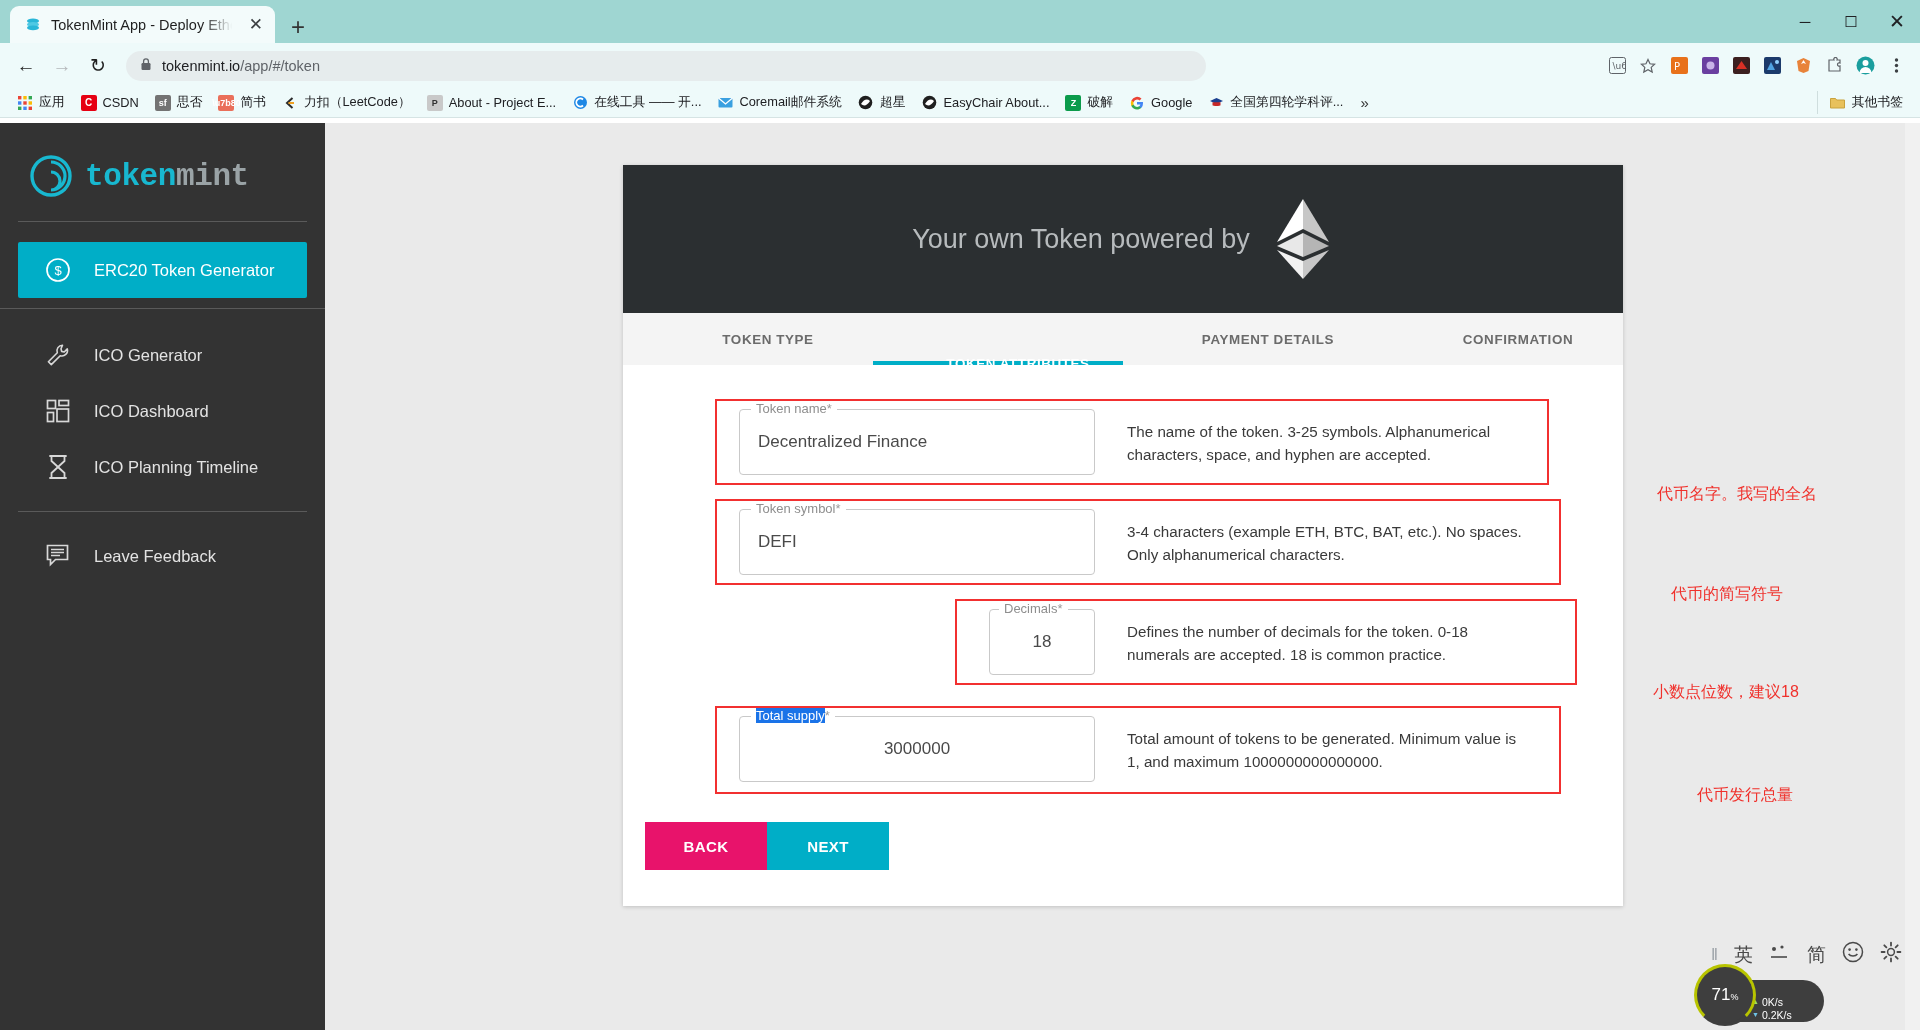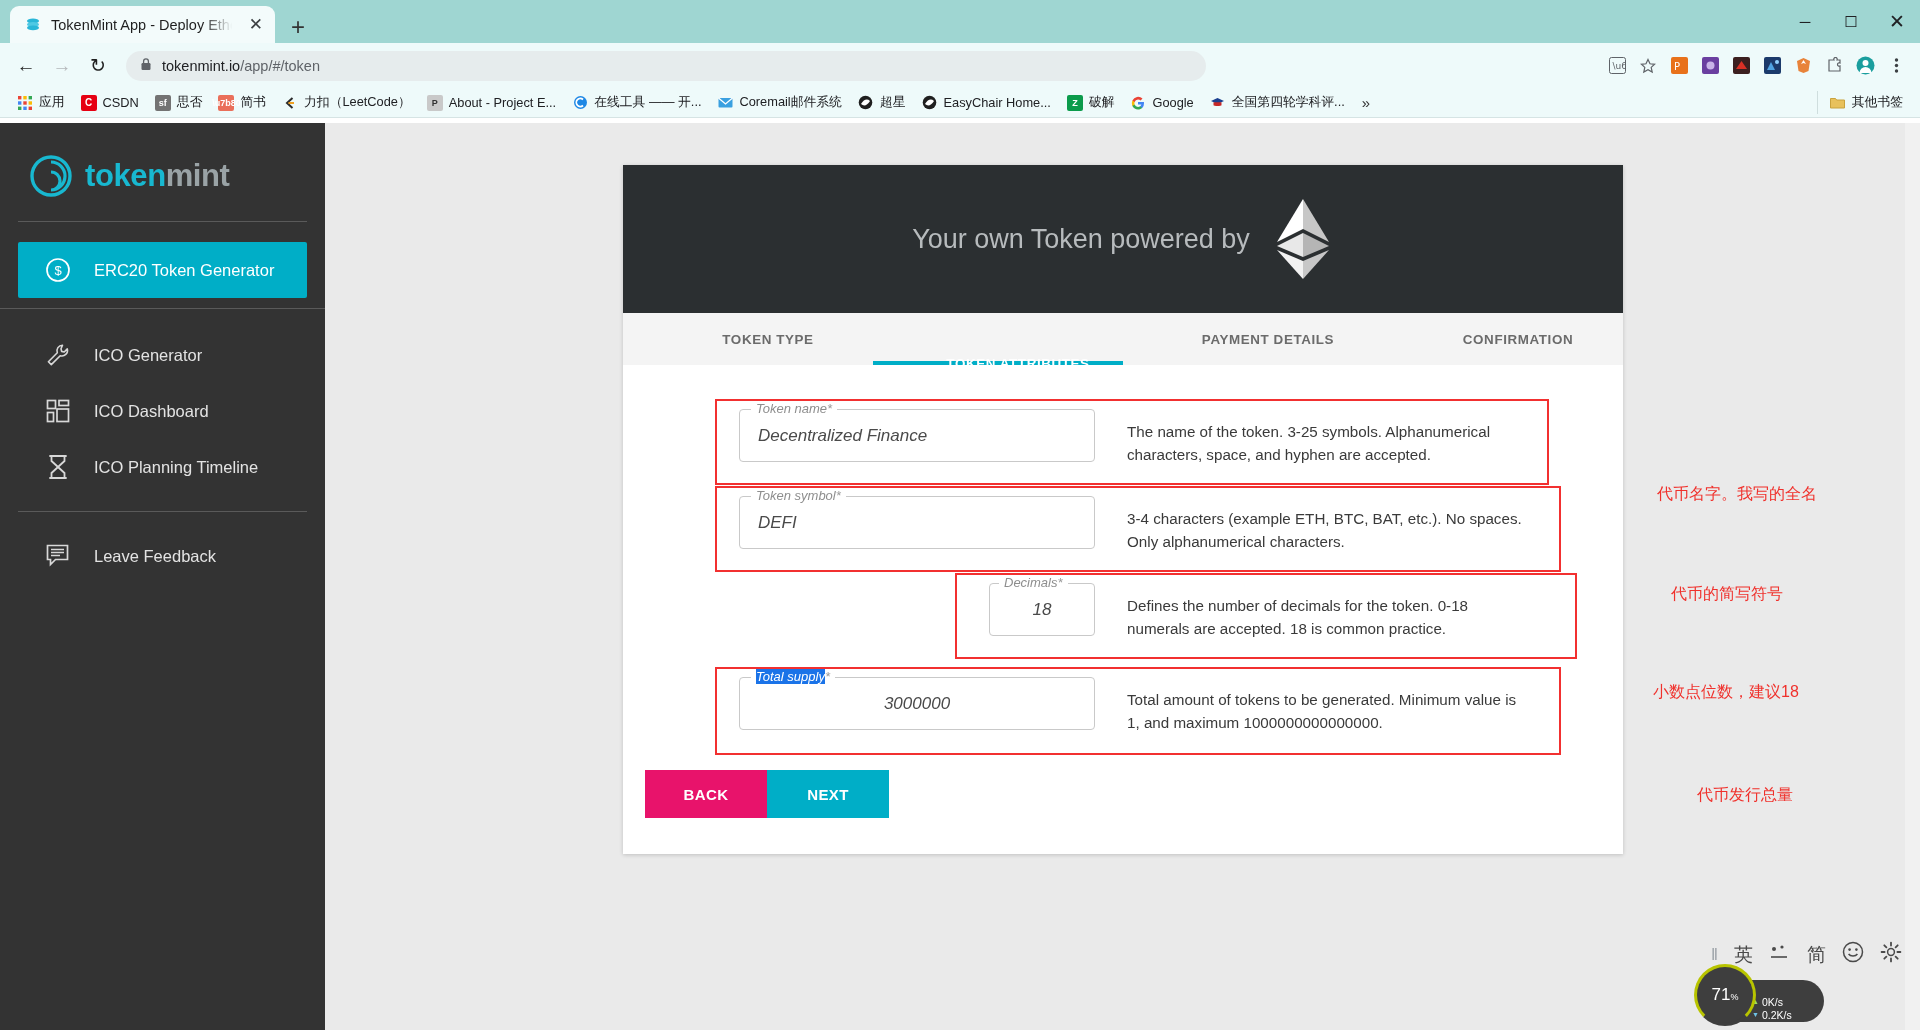--- a/index.html
+++ b/index.html
@@ -67,21 +67,21 @@
             display:flex; align-items:center; justify-content:center;
             font-size: 10px; color:#fff; font-weight: bold; }
   .bm-ovf { font-size: 15px; padding: 0 8px; color:#333; }
   .bm-right { margin-left: auto; display: flex; align-items: center; gap: 6px;
               padding-left: 12px; border-left: 1px solid #cfdede; }
 
   
   .viewport { position: absolute; top: 123px; left: 0; width: 1920px; height: 907px; background: #eaeaea; display: flex; }
 
   .sidebar { width: 325px; background: #333333; height: 907px; flex: 0 0 325px; position: relative; }
-  .logo { padding: 30px 0 0 28px; display: flex; align-items: center; gap: 11px; }
+  .logo { padding: 30px 0 0 28px; display: flex; align-items: center; gap: 11px; font-family: Liberation Mono, monospace; }
   .logo-mark { width: 46px; height: 46px; position: relative; }
   .logo-text { font-size: 31px; font-weight: bold; letter-spacing: -0.4px; }
   .logo-text .a { color: #18b8d0; }
   .logo-text .b { color: #9aa3a6; }
   .divider { height: 1px; background: #5a5a5a; margin: 22px 18px 0 18px; }
 
   .nav { padding-top: 20px; }
   .navitem {
     display: flex; align-items: center; gap: 22px; height: 56px;
     padding-left: 26px; color: #e3e3e3; font-size: 16.5px;
@@ -99,24 +99,24 @@
   .hero-text { font-size: 27px; color: #b7bbbd; font-weight: 300; }
   .eth { width: 62px; height: 84px; position: relative; }
 
   .tabs { display: flex; background: #f4f4f4; height: 52px; }
   .wtab { flex: 1; display: flex; align-items: center; justify-content: center;
           font-size: 13.4px; font-weight: bold; letter-spacing: 0.6px; color: #6b6b6b; padding-left: 40px; }
   .wtab.active { background: #00aec7; color: #ffffff; margin-top: 48px; }
 
   .form { padding: 30px 92px 0 92px; }
   .row { display: flex; align-items: flex-start; position: relative; margin-bottom: 4px; }
-  .field { width: 380px; flex: 0 0 380px; position: relative; padding: 14px 0 14px 24px; font-style: italic; }
+  .field { width: 380px; flex: 0 0 380px; position: relative; padding: 14px 0 14px 24px; }
   .field.indent { margin-left: 250px; flex: 0 0 130px; width: 130px; }
   .fieldbox {
-    border: 1px solid #c9c9c9; border-radius: 4px; height: 53px;
+    border: 1px solid #c9c9c9; border-radius: 4px; height: 66px;
     display: flex; align-items: center; padding: 0 18px;
     font-size: 17px; color: #4a4a4a; position: relative; background:#fff;
   }
   .fieldbox.num { justify-content: center; }
   .flabel {
     position: absolute; top: 6px; left: 36px; background: #fff; padding: 0 5px;
     font-size: 13px; color: #8e8e8e; z-index: 2; white-space: nowrap;
   }
   .flabel .star { color: #9a9a9a; }
   .flabel.sel .txt { background: #1a73e8; color: #ffffff; }
@@ -338,21 +338,21 @@
       <span>超星</span>
     </div>
 
     <div class="bm">
       <span class="bm-ico" style="background:transparent;">
         <svg width="15" height="15" viewBox="0 0 15 15">
             <circle cx="7.5" cy="7.5" r="6.8" fill="#1f1f1f"></circle>
             <path d="M3 9 Q7.5 2 12 6 Q7.5 13 3 9" fill="#fff"></path>
           </svg>
       </span>
-      <span>EasyChair Home...</span>
+      <span>EasyChair About...</span>
     </div>
 
     <div class="bm">
       <span class="bm-ico" style="background:#0b9b4b;font-size:9px;">Z</span>
       <span>破解</span>
     </div>
 
     <div class="bm">
       <span class="bm-ico" style="background:transparent;">
         <svg width="14" height="14" viewBox="0 0 14 14">

